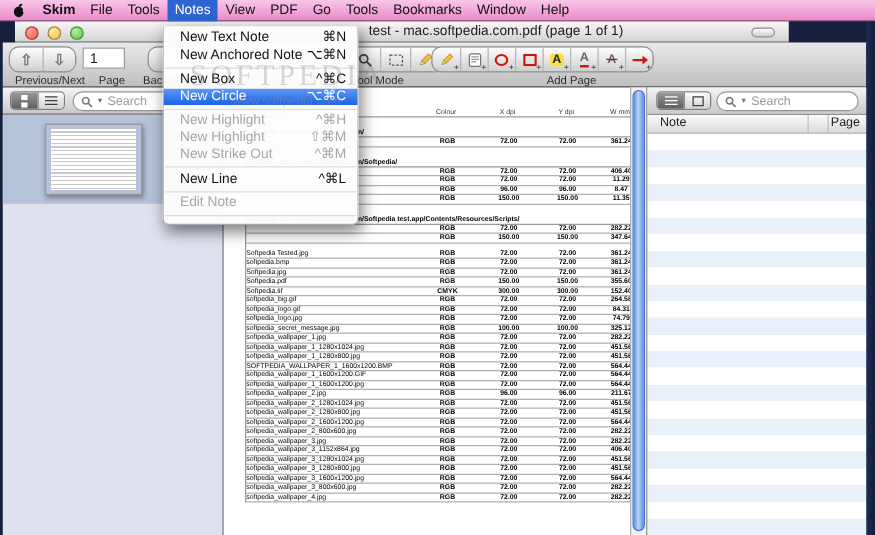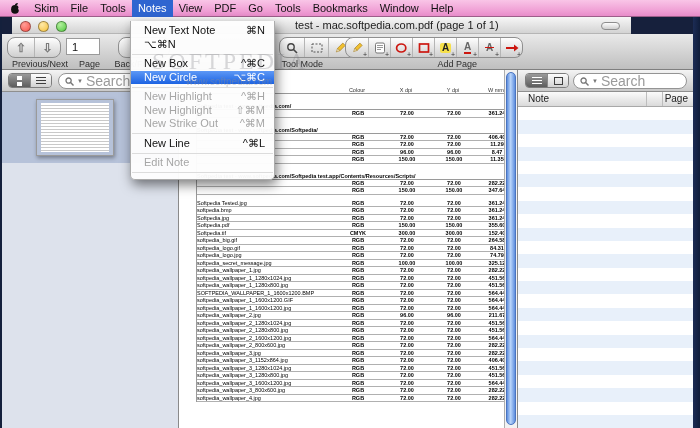--- a/index.html
+++ b/index.html
@@ -2,21 +2,21 @@
 <html><head>
 <meta charset="utf-8">
 <style>
   *{margin:0;padding:0;box-sizing:border-box}
   body{font-family:"Liberation Sans",sans-serif;background:#333}
   .screen{position:relative;width:700px;height:428px;overflow:hidden;background:#16203c;font-family:"Liberation Sans",sans-serif}
   
   .menubar{position:absolute;left:0;top:0;width:700px;height:17px;background:linear-gradient(#f9c5e7,#ef9ed4 70%,#e78cc9);border-bottom:1px solid #9c5f8a;display:flex;align-items:center;font-size:11px;color:#111;z-index:40}
   .apple{padding:0 7px 0 10px;display:flex;align-items:center}
   .mbi{padding:0 6px;height:17px;line-height:17px}
-  .mbi.app{font-weight:normal}
+  .mbi.app{font-weight:bold}
   .mbi.act{background:#2f65d0;color:#fff}
   
   .titlebar{position:absolute;left:12px;top:17px;width:619px;height:17px;background:linear-gradient(#f7f7f7,#d3d3d3);border-bottom:1px solid #b5b5b5}
   .lights{position:absolute;left:8px;top:4px;display:flex;gap:7px}
   .light{width:11px;height:11px;border-radius:50%;border:1px solid rgba(0,0,0,.35)}
   .lr{background:radial-gradient(circle at 35% 30%,#ff9e97,#f8544a)}
   .ly{background:radial-gradient(circle at 35% 30%,#ffe9a8,#f5c13b)}
   .lg{background:radial-gradient(circle at 35% 30%,#b5f0a0,#52c93f)}
   .wtitle{position:absolute;left:283px;top:2px;font-size:11px;color:#1c1c1c;white-space:nowrap}
   .tbpill{position:absolute;right:11px;top:5px;width:19px;height:8px;border-radius:5px;border:1px solid #8d8d8d;background:linear-gradient(#fdfdfd,#cfcfcf)}
@@ -35,21 +35,21 @@
   .ulA{color:#666;border-bottom:2px solid #cc1710;padding-bottom:0}
   .stA{color:#666;position:relative}
   .stA::before{content:"";position:absolute;left:-1px;right:-1px;top:4px;border-top:1.5px solid #cc1710}
   
   .paneheader{position:absolute;height:22px;background:linear-gradient(#f4f4f4,#c9c9c9);border-bottom:1px solid #8f8f8f}
   .seg{position:absolute;top:3px;height:15px;display:flex;border:1px solid #7d7d7d;border-radius:4px;overflow:hidden}
   .seg-cell{width:21px;display:flex;align-items:center;justify-content:center;background:linear-gradient(#fdfdfd,#d2d2d2);border-left:1px solid #8a8a8a}
   .seg-cell:first-child{border-left:none}
   .seg-cell.on{background:linear-gradient(#9a9a9a,#5d5d5d)}
   .searchbox{position:absolute;top:3px;height:16px;border:1px solid #949494;border-radius:9px;background:#fff;display:flex;align-items:center;padding:0 6px;gap:3px}
-  .search-ph{font-size:14px;color:#9a9a9a}
+  .search-ph{font-size:10px;color:#9a9a9a}
   .chev{font-size:6px;color:#777;line-height:1}
   .sidebar{position:absolute;left:2px;top:92px;width:176px;height:336px;background:#dde2ec}
   .selband{position:absolute;left:0;top:0;width:176px;height:71px;background:#b6c2d9}
   .thumb{position:absolute;left:34px;top:7px;width:78px;height:57px;background:#fff;border:1px solid #9a9a9a;box-shadow:1px 2px 4px rgba(0,0,0,.35);background-image:repeating-linear-gradient(#fff 0 2px,#c9c9c9 2px 3px);background-clip:content-box;padding:3px 4px}
   .pdf{position:absolute;left:178px;top:70px;width:339px;height:358px;background:#fff;border-left:1px solid #8a8a8a}
   .scrolltrack{position:absolute;right:0;top:0;width:13px;height:358px;background:#f2f2f2;border-left:1px solid #aeaeae}
   .scrollthumb{position:absolute;left:1px;right:1px;top:2px;bottom:3px;border-radius:6px;background:linear-gradient(90deg,#5e8ede,#b8d4fa 45%,#5e8ede);border:1px solid #4a74c0}
   .rightpanel{position:absolute;left:517px;top:70px;width:176px;height:358px;background:#fff;border-left:1px solid #8a8a8a}
   .colheader{position:absolute;left:0;top:22px;width:176px;height:15px;background:linear-gradient(#fbfbfb,#dadada);border-bottom:1px solid #a8a8a8;font-size:10px;color:#222}
   .colheader .cdiv{position:absolute;top:0;bottom:0;border-left:1px solid #bdbdbd}
@@ -59,21 +59,21 @@
   .ptable{position:absolute;left:17px;top:16px;width:317px;font-size:5.5px;color:#000}
   .pcols,.prow{display:grid;grid-template-columns:133px 56px 42px 52px 34px;align-items:center}
   .pcols{height:8px;color:#333;border-bottom:1px solid #9a9a9a}
   .pcols span,.prow span{text-align:center;overflow:hidden;white-space:nowrap}
   .pcols span:first-child,.prow .pname{text-align:left}
   .prow{height:7.5px;border-bottom:1px solid #b0b0b0;font-weight:bold}
   .prow .pname{font-weight:normal}
   .pbody{border-left:1px solid #9a9a9a;border-right:1px solid #9a9a9a}
   .psec{height:8px;line-height:8px;font-weight:bold;white-space:nowrap;overflow:hidden;border-bottom:1px solid #9a9a9a}
   
-  .menu{position:absolute;left:130px;top:21px;width:145px;background:rgba(253,253,253,.97);border:1px solid #ababab;border-top:none;border-radius:0 0 5px 5px;box-shadow:2px 5px 12px rgba(0,0,0,.5);padding:3px 0 3px;z-index:50}
+  .menu{position:absolute;left:130px;top:21px;width:157px;background:rgba(253,253,253,.97);border:1px solid #ababab;border-top:none;border-radius:0 0 5px 5px;box-shadow:2px 5px 12px rgba(0,0,0,.5);padding:3px 0 3px;z-index:50}
   .mi{height:13.5px;line-height:13.5px;font-size:11px;color:#111;display:flex;justify-content:space-between;padding:0 9px 0 13px}
   .mi .key{color:#111}
   .mi.disabled,.mi.disabled .key{color:#a6a6a6}
   .mi.selected{background:linear-gradient(#5d98f6,#1c63e2);color:#fff}
   .mi.selected .key{color:#fff}
   .msep{height:6px;position:relative}
   .msep::after{content:"";position:absolute;left:1px;right:1px;top:2.5px;border-top:1px solid #dcdcdc}
   
   .wm-big{position:absolute;left:152px;top:48px;font-family:"Liberation Serif",serif;font-size:24px;letter-spacing:3px;color:rgba(120,120,125,.28);z-index:60;pointer-events:none}
   .wm-small{position:absolute;left:186px;top:76px;font-size:10px;color:rgba(140,140,145,.42);z-index:60;pointer-events:none}
@@ -545,20 +545,21 @@
       </div>
   </div>
 
   <div class="menu">
     <div>
         <div class="mi normal">
           <span>New Text Note</span>
           <span class="key">⌘N</span>
         </div>
         <div class="mi normal">
+          <span>New Anchored Note</span>
           <span class="key">⌥⌘N</span>
         </div>
         <div class="msep"></div>
         <div class="mi normal">
           <span>New Box</span>
           <span class="key">^⌘C</span>
         </div>
         <div class="mi selected">
           <span>New Circle</span>
           <span class="key">⌥⌘C</span>

